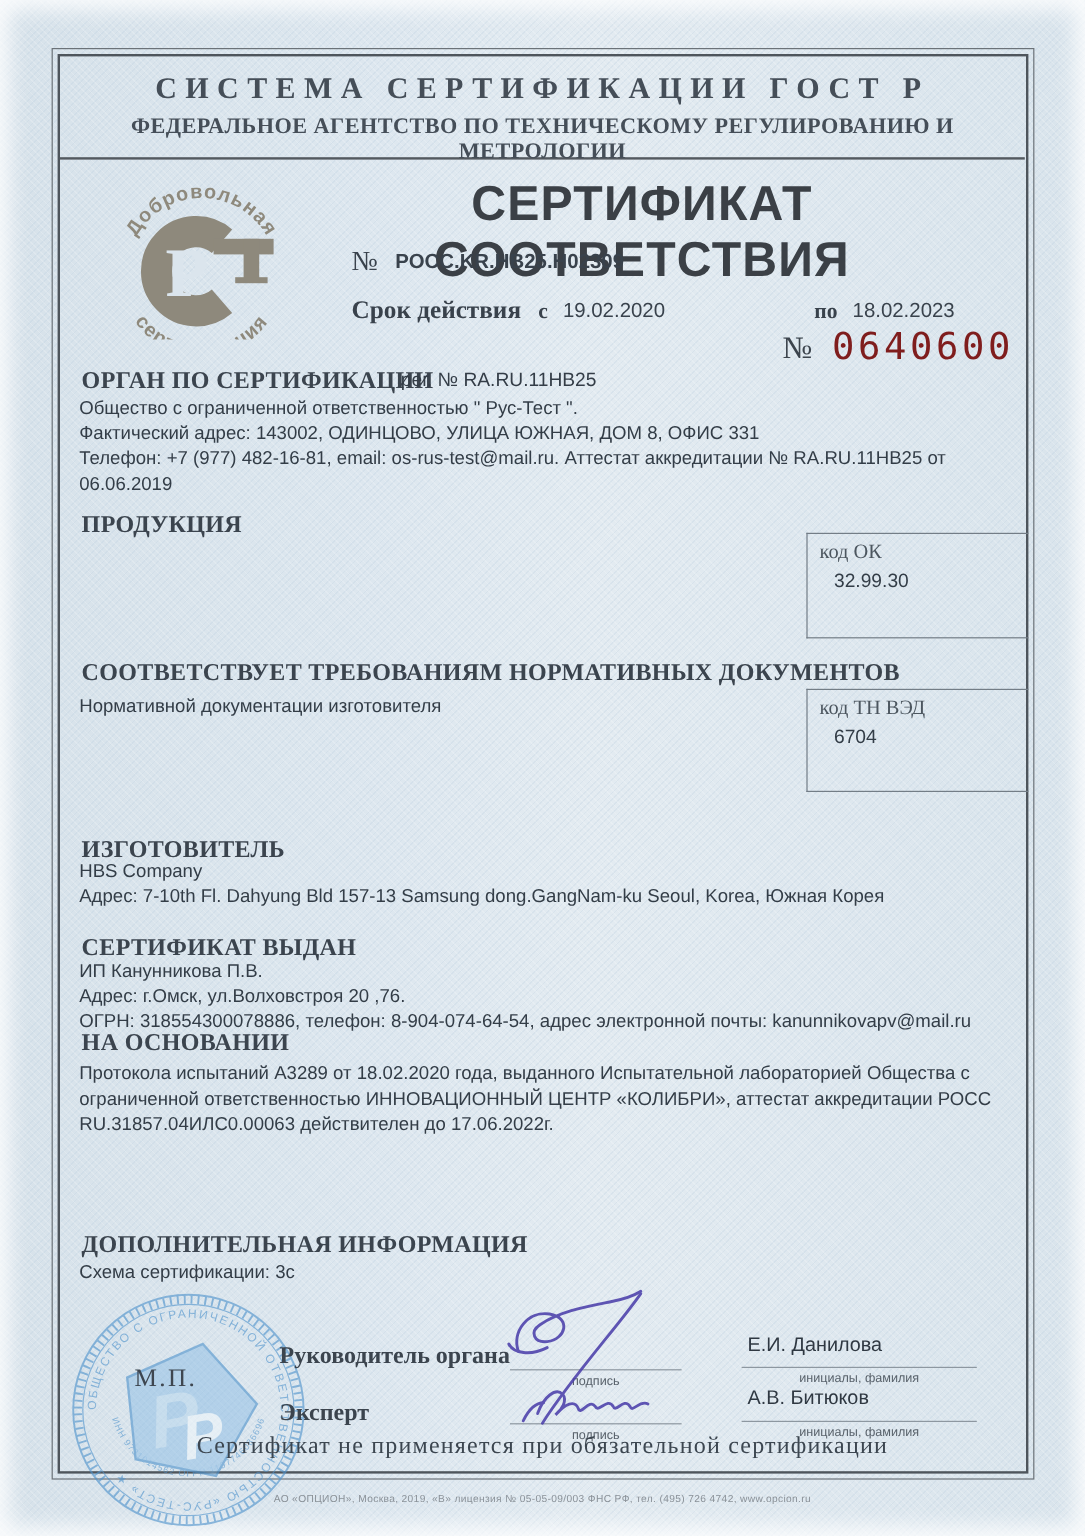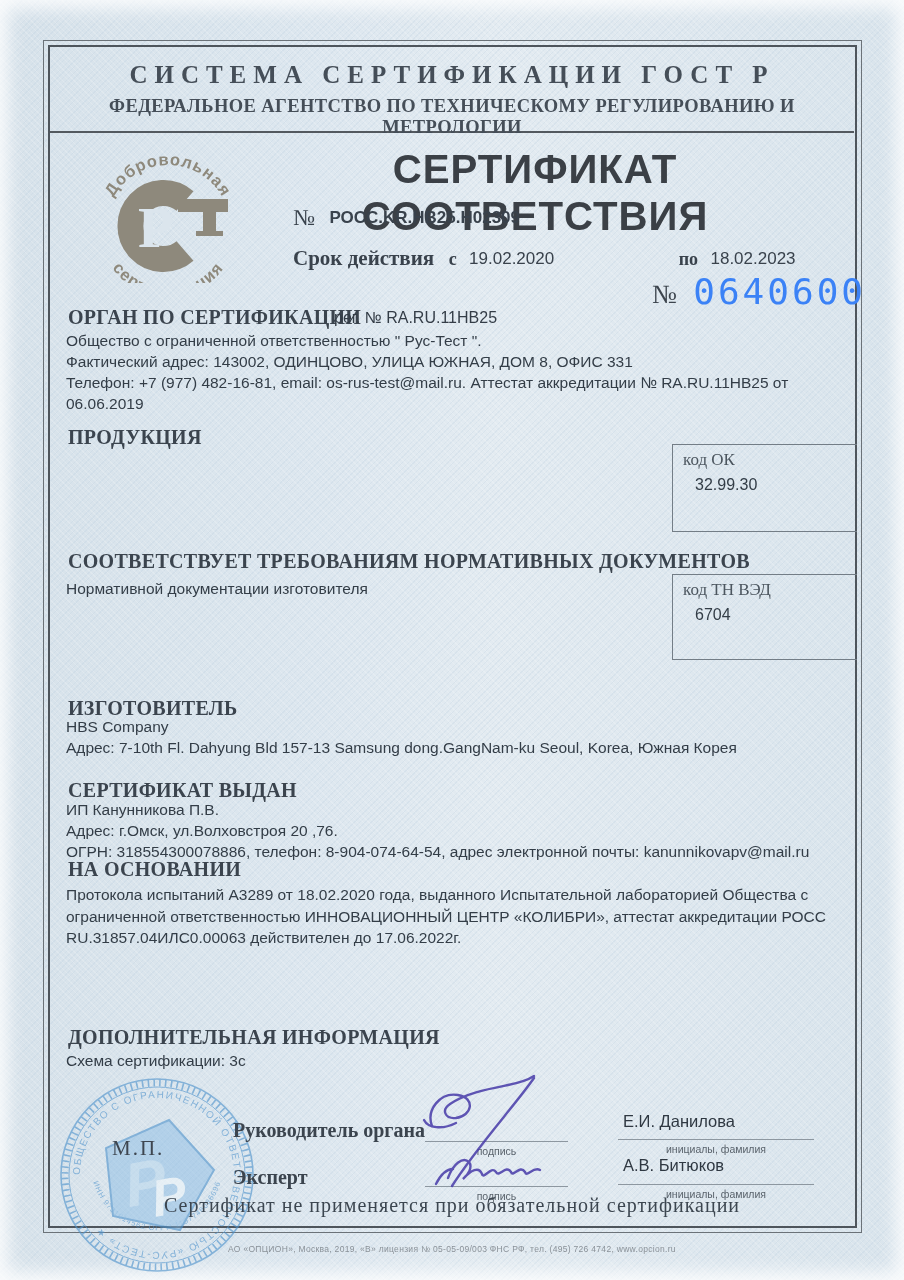--- a/index.html
+++ b/index.html
@@ -30,22 +30,22 @@
   .no-row{position:absolute;left:293px;top:205px;color:#39424c;}
   .no-sign{font-family:"Liberation Serif",serif;font-size:23px;}
   .no-val{font-size:17px;font-weight:600;margin-left:10px;position:relative;top:-2px;}
   .validity{position:absolute;left:293px;top:246px;color:#39424c;}
   .validity .lbl{font-family:"Liberation Serif",serif;font-weight:bold;font-size:21px;}
   .validity .sm{font-family:"Liberation Serif",serif;font-weight:bold;font-size:18px;margin-left:10px;}
   .validity .date{font-size:17px;margin-left:8px;position:relative;top:-1px;}
   .validity .to{margin-left:120px;}
   .blank-no{position:absolute;left:652px;top:270px;}
   .blank-no .n{font-family:"Liberation Serif",serif;font-size:26px;color:#3c444d;}
-  .blank-no .digits{font-family:"DejaVu Sans Mono",monospace;font-size:36px;
-    color:#3b82f6;letter-spacing:3px;margin-left:12px;position:relative;top:1px;}
+  .blank-no .digits{font-family:"DejaVu Sans Mono",monospace;font-size:31px;
+    color:#7f1d1d;letter-spacing:3px;margin-left:12px;position:relative;top:1px;}
   .sec-h{position:absolute;font-family:"Liberation Serif",serif;font-weight:bold;
     font-size:20px;color:#3b444e;letter-spacing:.3px;white-space:nowrap;}
   .reg{position:absolute;font-size:16px;color:#343d47;white-space:nowrap;}
   .body-block{position:absolute;font-size:15.5px;color:#333d47;line-height:21px;}
   .body-block p{margin:0;}
   .code-box{position:absolute;left:672px;width:184px;
     border-top:1px solid #737d86;border-left:1px solid #737d86;border-bottom:1px solid #737d86;}
   .code-box .cl{font-family:"Liberation Serif",serif;font-size:17px;color:#4c565f;
     margin:5px 0 0 10px;}
   .code-box .cv{font-size:16px;color:#333d47;margin:6px 0 0 22px;}

